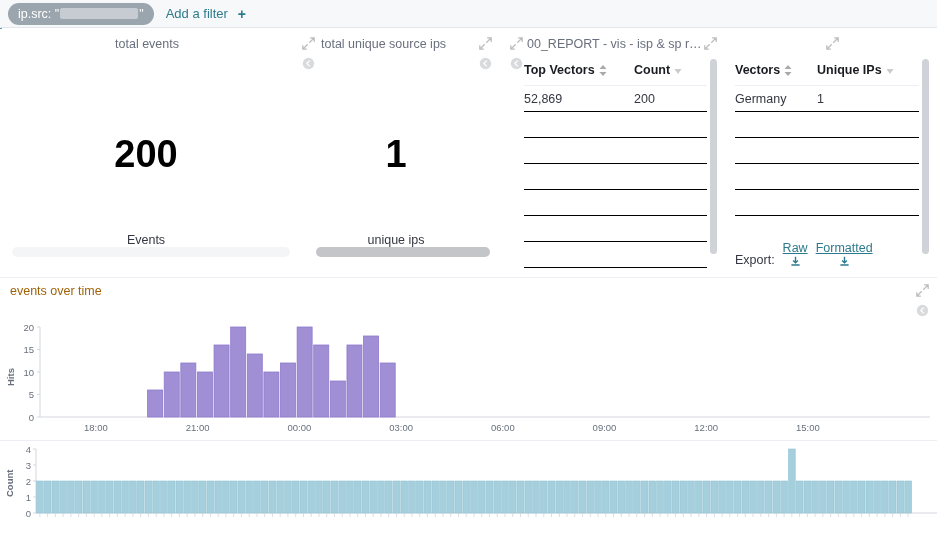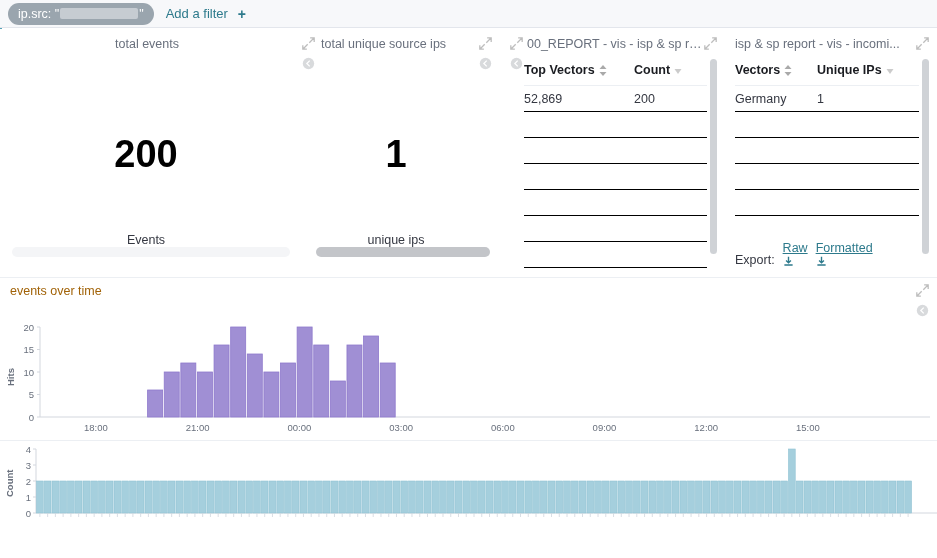--- a/index.html
+++ b/index.html
@@ -86,21 +86,21 @@
   .vscroll {
     position: absolute; top: 30px; width: 7px; height: 195px;
     background: #cfd2d6; border-radius: 4px;
   }
   .export-row {
     position: absolute; bottom: 10px; left: 10px;
     display: flex; align-items: flex-end; gap: 8px; font-size: 12.5px;
   }
   .export-link {
     color: #2d7a8c; text-decoration: underline; cursor: pointer;
-    display: flex; flex-direction: column; align-items: flex-start; font-size: 12.5px;
+    display: flex; flex-direction: column; align-items: center; font-size: 12.5px;
   }
   .dl { width: 11px; height: 11px; margin-top: 1px; }
 
   
   .chart-panel { position: absolute; left: 0; width: 937px; background:#fff; }
   .chart-title { font-size: 12.5px; color: #a16207; padding: 6px 0 0 10px; }
   .chart-area { position: relative; }
   .tick-text { font-size: 9.5px; fill: #69707d; font-family: "Liberation Sans", sans-serif; }
   .divider { position:absolute; left:0; width: 937px; height:1px; background:#eceff3; }
 </style>
@@ -241,21 +241,20 @@
                 <td></td>
               </tr>
           </tbody>
         </table>
       </div>
       <div class="vscroll" style="left:210px;"></div>
     </div>
 
     <div class="panel" style="left:725px; width:212px; border-right:none;">
       <div class="panel-head">
-        <div class="panel-title" style="flex:1;">isp &amp; sp report - vis - incomi...</div>
         <div class="ic">
           <svg viewBox="0 0 16 16">
               <path d="M10 1h5v5M15 1 9 7M6 15H1v-5M1 15l6-6" fill="none" stroke="#888" stroke-width="1.6"></path>
             </svg>
         </div>
       </div>
       <div style="padding:6px 18px 0 10px;">
         <table class="tbl">
           <thead>
             <tr>

